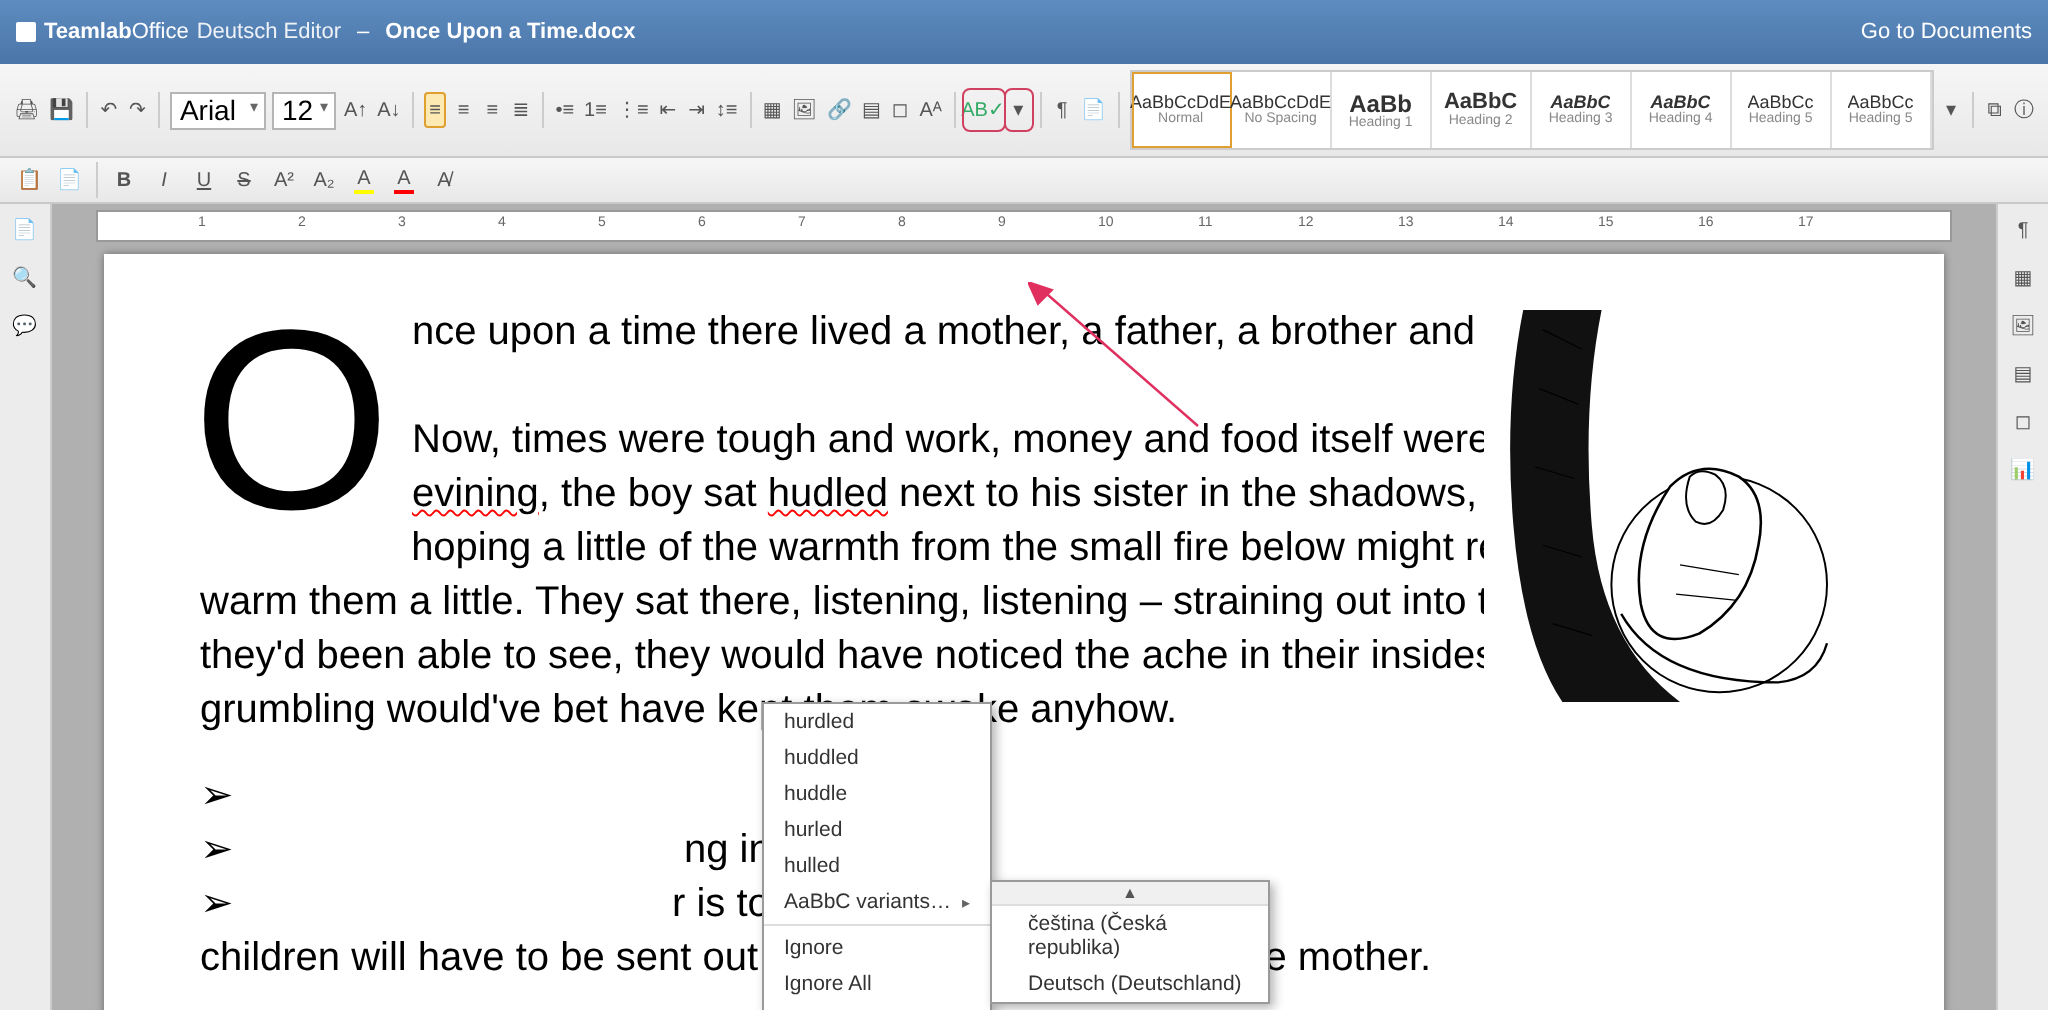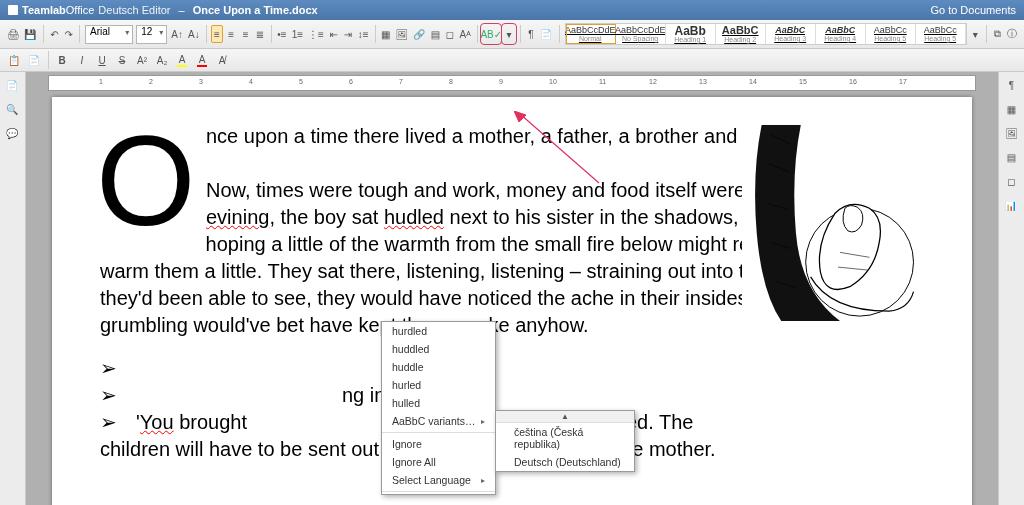--- a/index.html
+++ b/index.html
@@ -1,30 +1,30 @@
 <!DOCTYPE html>
 <html><head>
 <meta charset="utf-8">
 <style>
 * { margin: 0; padding: 0; box-sizing: border-box; font-family: Arial, sans-serif; }
 body { width: 1024px; height: 505px; overflow: hidden; background: #eee; }
-.titlebar { background: linear-gradient(#5e8cc0, #4a75a8); height: 20px; display: flex; align-items: center; justify-content: space-between; padding: 0 8px; color: #fff; font-size: 11px; }
+.titlebar { background: linear-gradient(#5e8cc0, #4a75a8); height: 32px; display: flex; align-items: center; justify-content: space-between; padding: 0 8px; color: #fff; font-size: 11px; }
 .titlebar .left { display: flex; align-items: center; gap: 4px; }
 .titlebar .left .logo { width: 10px; height: 10px; background: #fff; display:inline-block; border-radius:1px;}
 .titlebar .right a { color: #fff; cursor: pointer; }
 .toolbar { background: linear-gradient(#f6f6f6, #e8e8e8); border-bottom: 1px solid #c9c9c9; padding: 3px 6px; display: flex; align-items: center; gap: 3px; min-height: 26px; position: relative; }
 .toolbar-row2 { background: linear-gradient(#f6f6f6, #e8e8e8); border-bottom: 1px solid #c9c9c9; padding: 2px 6px; display:flex; align-items:center; gap:2px;}
 .tb-btn { width: 18px; height: 18px; display: inline-flex; align-items: center; justify-content: center; border: 1px solid transparent; border-radius: 2px; cursor: pointer; font-size: 10px; color: #555; }
 .tb-btn.active { background: #fde9b2; border:1px solid #e0a030;}
 .tb-sep { width: 1px; height: 18px; background: #ccc; margin: 0 2px; }
-.tb-combo { height: 19px; border: 1px solid #b5b5b5; background: #fff; font-size: 10px; padding: 0 14px 0 4px; position:relative;}
+.tb-combo { height: 19px; border: 1px solid #b5b5b5; background: #fff; font-size: 14px; padding: 0 14px 0 4px; position:relative;}
 .tb-combo::after { content:"▾"; position:absolute; right:3px; top:2px; font-size:8px; color:#666;}
 .tb-combo.font { width: 68px; }
 .tb-combo.size { width: 32px; }
-.styles-gallery { display: flex; margin-left: auto; border: 1px solid #ccc; height: 22px; background:#fff;text-decoration:underline; }
+.styles-gallery { display: flex; margin-left: auto; border: 1px solid #ccc; height: 40px; background:#fff; }
 .style-item { width: 50px; border-right: 1px solid #ddd; display: flex; flex-direction: column; align-items: center; justify-content: center; cursor: pointer; padding:1px;}
 .style-item .preview { font-size: 9px; color:#333; line-height:1; white-space:nowrap; overflow:hidden;}
 .style-item .label { font-size: 7px; color: #888; }
 .style-item.sel { outline: 1px solid #e0a030; outline-offset:-1px;}
 .color-bar { height:2px; background:red; width:10px;}
 .highlight-bar { height:2px; background:yellow; width:10px;}
 
 .workspace { display: flex; height: 445px; }
 .left-panel { width: 26px; background: #ececec; border-right: 1px solid #ccc; display:flex; flex-direction:column; align-items:center; padding-top:4px; gap:6px;}
 .right-panel { width: 26px; background: #ececec; border-left: 1px solid #ccc; display:flex; flex-direction:column; align-items:center; padding-top:4px; gap:6px;}
@@ -237,21 +237,20 @@
         <div class="bullet-list">
           <div class="row">
             <span class="arrow">➢</span>
           </div>
           <div class="row">
             <span class="arrow">➢</span>
             <span style="margin-left:206px">ng in frustration.</span>
           </div>
           <div class="row">
             <span class="arrow">➢</span>
-            <span><span>'</span><span class="err">You</span><span> brought</span></span>
             <span style="margin-left:200px">r is too many to feed. The</span>
           </div>
         </div>
         <div>
           <span>children will have to be sent out in</span>
           <span style="margin-left:182px">ed the mother.</span>
         </div>
       </div>
     </div>
 

